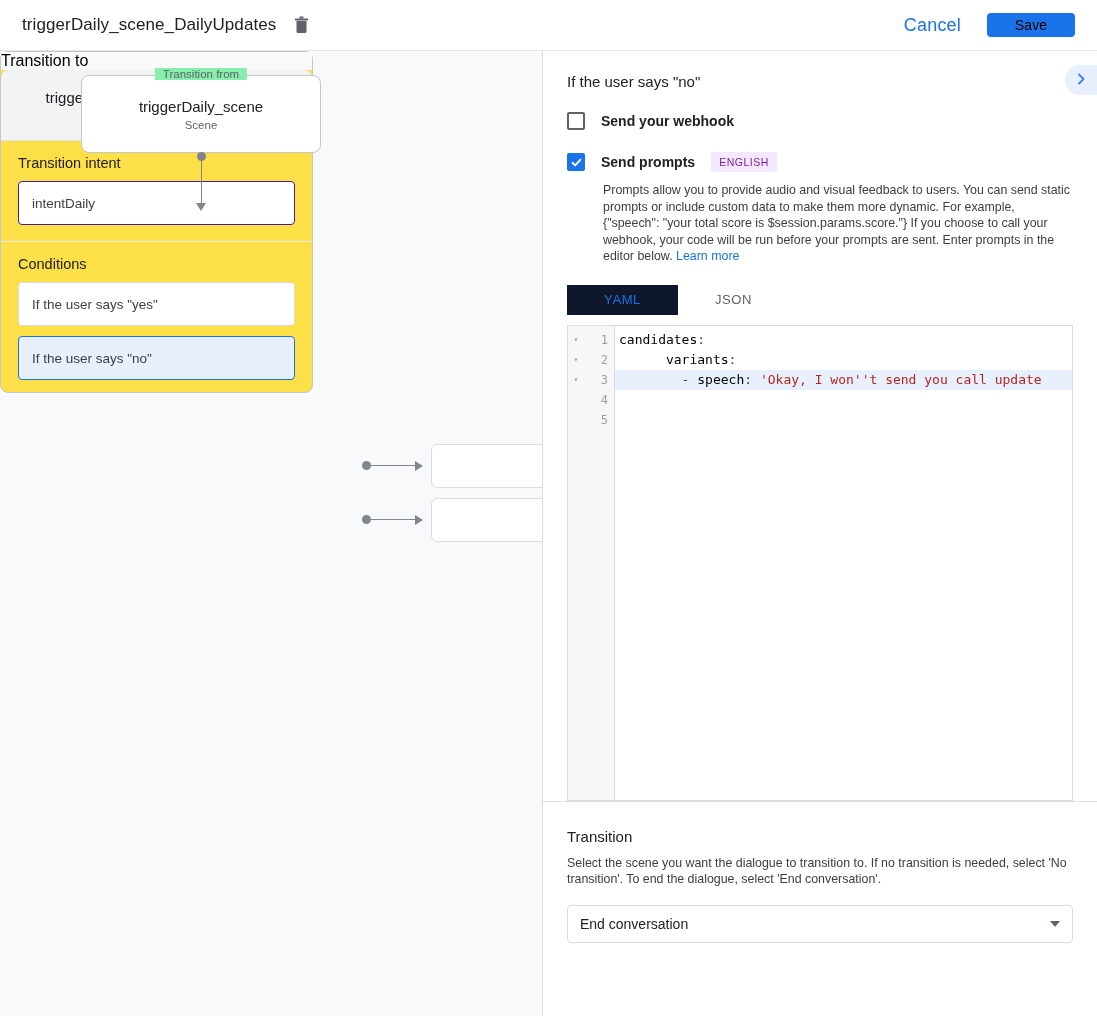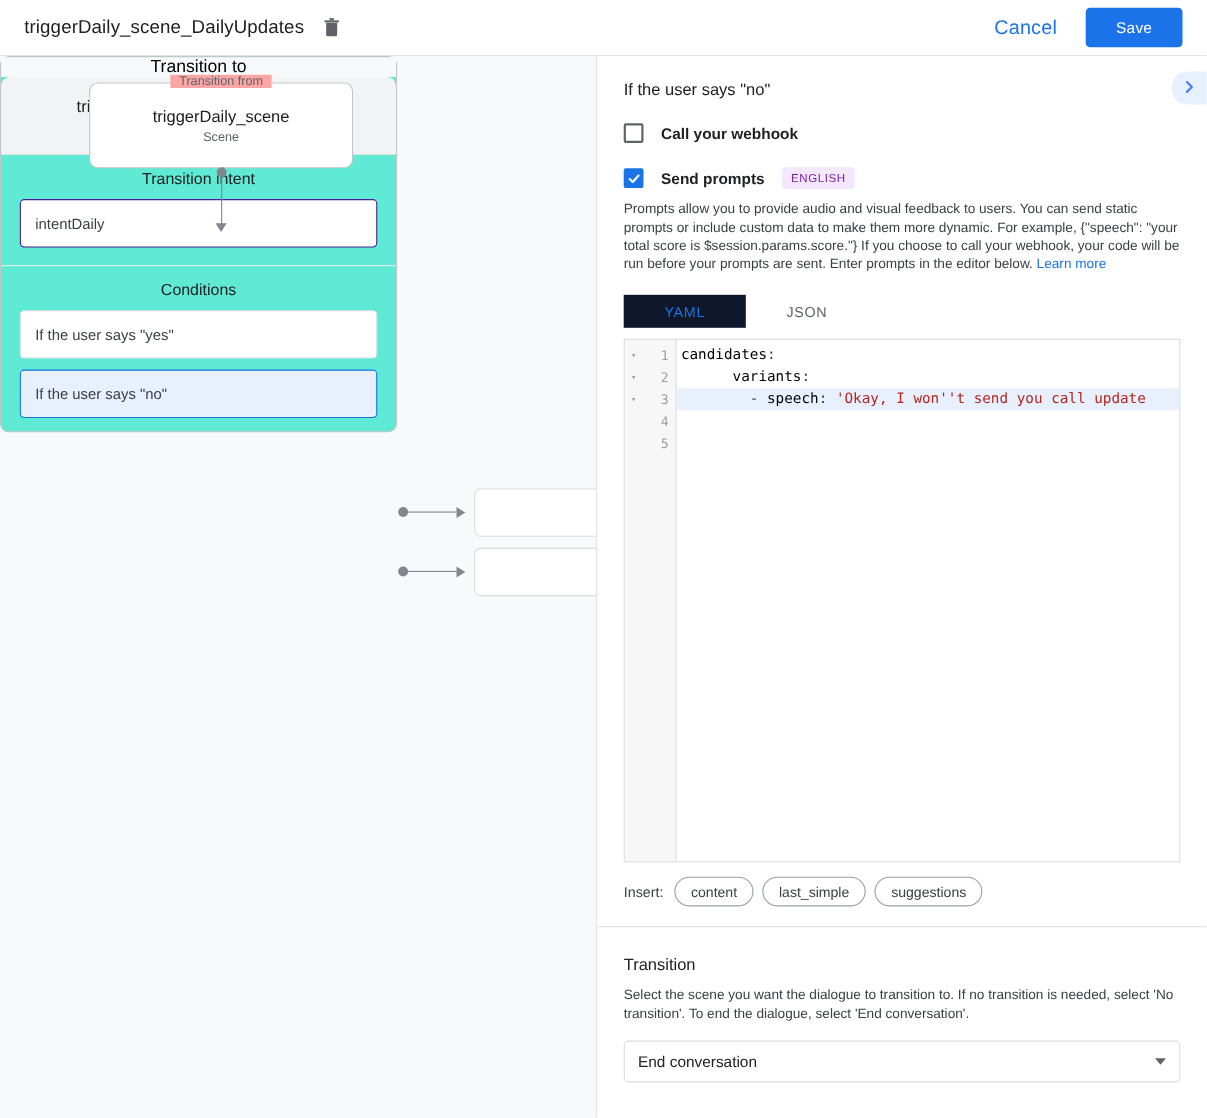--- a/index.html
+++ b/index.html
@@ -26,23 +26,23 @@
   }
   .trash-btn svg { display: block; }
   .topbar-spacer { flex: 1; }
   .cancel-link {
     color: #1a73e8; font-size: 18px; font-weight: 500;
     background: none; border: none; cursor: pointer; padding: 8px 12px;
     letter-spacing: .2px;
   }
   .save-btn {
     margin-left: 14px; margin-right: 22px;
-    background: #1a73e8; color: #ffffff; border: none; border-radius: 4px;
+    background: #1a73e8; color: #000000; border: none; border-radius: 4px;
     font-size: 14px; font-weight: 500; letter-spacing: .2px;
-    height: 36px; min-width: 88px; cursor: pointer;
+    height: 24px; min-width: 88px; cursor: pointer;
   }
 
   
   .canvas {
     position: absolute; left: 0; top: 51px; width: 542px; height: 965px;
     background: #f8f9fa; overflow: hidden;
   }
   .canvas-divider {
     position: absolute; left: 542px; top: 51px; width: 1px; height: 965px;
     background: #dadce0;
@@ -57,43 +57,42 @@
     position: absolute; top: -8px; left: 50%; transform: translateX(-50%);
     background: #f8f9fa; padding: 0 8px;
     font-size: 11.5px; color: #5f6368; white-space: nowrap;
   }
 
   
   #box-from {
     left: 81px; top: 24px; width: 240px; height: 78px;
     display: flex; flex-direction: column; align-items: center; justify-content: center;
   }
-  #box-from .legend { background: #fca5a5; }
+  #box-from .legend { background: #86efac; }
   .node-title { font-size: 15px; color: #202124; }
   .node-sub { font-size: 11.5px; color: #5f6368; margin-top: 4px; }
 
   .conn-dot {
     position: absolute; width: 9px; height: 9px; border-radius: 50%;
     background: #80868b;
   }
   .v-line {
     position: absolute; width: 1px; background: #80868b;
   }
   .v-arrow {
     position: absolute; width: 0; height: 0;
     border-left: 5px solid transparent; border-right: 5px solid transparent;
     border-top: 8px solid #80868b;
   }
 
   
   #box-to {
-    left: 21px; top: 172px; width: 361px; height: 342px;
-    background: #5eead4; border: 1px solid #c4c7c5; border-radius: 8px;
+    left: 21px; top: 172px; width: 313px; height: 342px;
+    background: #fde047; border: 1px solid #c4c7c5; border-radius: 8px;
     overflow: visible;
-    text-align: center;
   }
   #box-to .legend { background: #f8f9fa; }
   .to-header {
     background: #f1f3f4; border-radius: 8px 8px 0 0;
     border-bottom: 1px solid #e0e0e0;
     height: 71px;
     display: flex; flex-direction: column; align-items: center; justify-content: center;
   }
   .section { padding: 14px 17px 16px 17px; }
   .section + .section { border-top: 1px solid #e8eaed; }
@@ -160,21 +159,21 @@
     display: flex; align-items: center; justify-content: center;
   }
   .check-label {
     margin-left: 16px; font-size: 14px; font-weight: bold; color: #202124;
   }
   .lang-badge {
     margin-left: 16px; background: #f3e8fd; color: #7b1fa2;
     font-size: 10.5px; letter-spacing: .5px; padding: 4px 8px; border-radius: 3px;
   }
   .help-text {
-    margin-top: 10px; font-size: 12.4px; line-height: 16.5px; color: #3c4043;
+    margin-top: 10px; font-size: 12.4px; line-height: 16.5px; color: #3c4043; margin-left: 36px;
   }
   .help-text a { color: #1a73e8; text-decoration: none; }
 
   
   .tabs { display: flex; margin-top: 20px; }
   .tab {
     height: 30px; min-width: 111px; padding: 0 16px;
     display: flex; align-items: center; justify-content: center;
     font-size: 13px; font-weight: 500; letter-spacing: .6px;
     color: #5f6368; background: transparent; border: none; cursor: pointer;
@@ -315,21 +314,21 @@
           <path d="M5 2.5 L9.5 7 L5 11.5" fill="none" stroke="#4285f4" stroke-width="2" stroke-linecap="round" stroke-linejoin="round"></path>
         </svg>
       </span>
     </button>
   </div>
 
   <div class="panel-body">
 
     <div class="check-row">
       <div class="cb"></div>
-      <div class="check-label">Call your webhook</div>
+      <div class="check-label">Send your webhook</div>
     </div>
 
     <div class="check-row">
       <div class="cb on">
         <svg width="13" height="13" viewBox="0 0 13 13">
           <path d="M2.5 6.8 L5.2 9.4 L10.5 3.6" fill="none" stroke="#fff" stroke-width="1.9" stroke-linecap="round" stroke-linejoin="round"></path>
         </svg>
       </div>
       <div class="check-label">Send prompts</div>
       <div class="lang-badge">ENGLISH</div>
@@ -369,26 +368,20 @@
           </div>
       </div>
       <div class="code">
         <div class="code-row"><span class="tok-plain"></span><span class="tok-key">candidates</span><span class="tok-punct">:</span><span class="tok-str"></span></div>
         <div class="code-row"><span class="tok-plain">      </span><span class="tok-key">variants</span><span class="tok-punct">:</span><span class="tok-str"></span></div>
         <div class="code-row hl"><span class="tok-plain">        - </span><span class="tok-key">speech</span><span class="tok-punct">: </span><span class="tok-str">'Okay, I won''t send you call update</span></div>
         <div class="code-row"><span class="tok-plain"></span><span class="tok-key"></span><span class="tok-punct"></span><span class="tok-str"></span></div>
       </div>
     </div>
 
-    <div class="insert-row">
-      <span class="insert-label">Insert:</span>
-      <button class="chip">content</button>
-      <button class="chip">last_simple</button>
-      <button class="chip">suggestions</button>
-    </div>
   </div>
 
   <div class="panel-sep"></div>
 
   <div class="transition-sec">
     <div class="transition-title">Transition</div>
     <div class="transition-desc">Select the scene you want the dialogue to transition to. If no transition is needed, select 'No transition'. To end the dialogue, select 'End conversation'.</div>
     <div class="select-box">
       <span class="select-val">End conversation</span>
       <span class="caret"></span>

